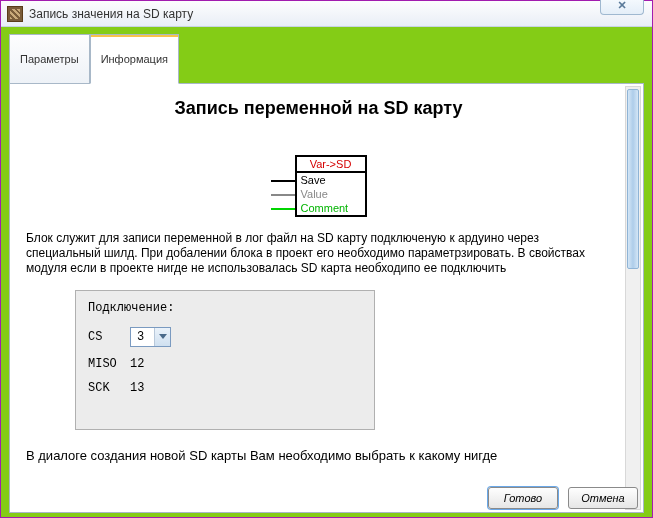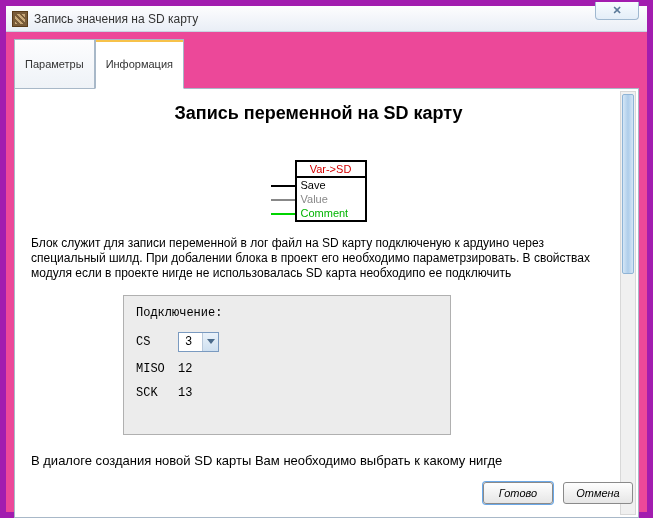--- a/index.html
+++ b/index.html
@@ -8,22 +8,22 @@
     font-family: Tahoma, Arial, sans-serif;
     font-size: 11px;
     background: #e8f0f8;
     width: 653px;
     height: 518px;
     overflow: hidden;
   }
   .window {
     width: 653px;
     height: 518px;
-    background: #ec4899;
-    border: 6px solid #a21caf;
+    background: #84cc16;
+    border: 1px solid #a21caf;
     position: relative;
   }
   .titlebar {
     height: 26px;
     background: linear-gradient(#fdfdfe, #e9eef6);
     border-bottom: 1px solid #c8d4e2;
     display: flex;
     align-items: center;
     padding: 0 6px;
     position: relative;
@@ -157,22 +157,22 @@
   .pin.gray { background: #888; }
   .pin.green { background: #00d400; }
   .desc {
     font-family: Arial, sans-serif;
     font-size: 12px;
     color: #000;
     padding: 0 8px 14px 8px;
     line-height: 1.25;
   }
   .conn-panel {
-    width: 328px;
-    margin-left: 100px;
+    width: 300px;
+    margin-left: 57px;
     border: 1px solid #b0b0b0;
     background: #ececec;
     padding: 10px 12px 24px 12px;
     font-family: "Courier New", monospace;
     font-size: 12px;
     color: #000;
   }
   .conn-title {
     margin-bottom: 12px;
   }

